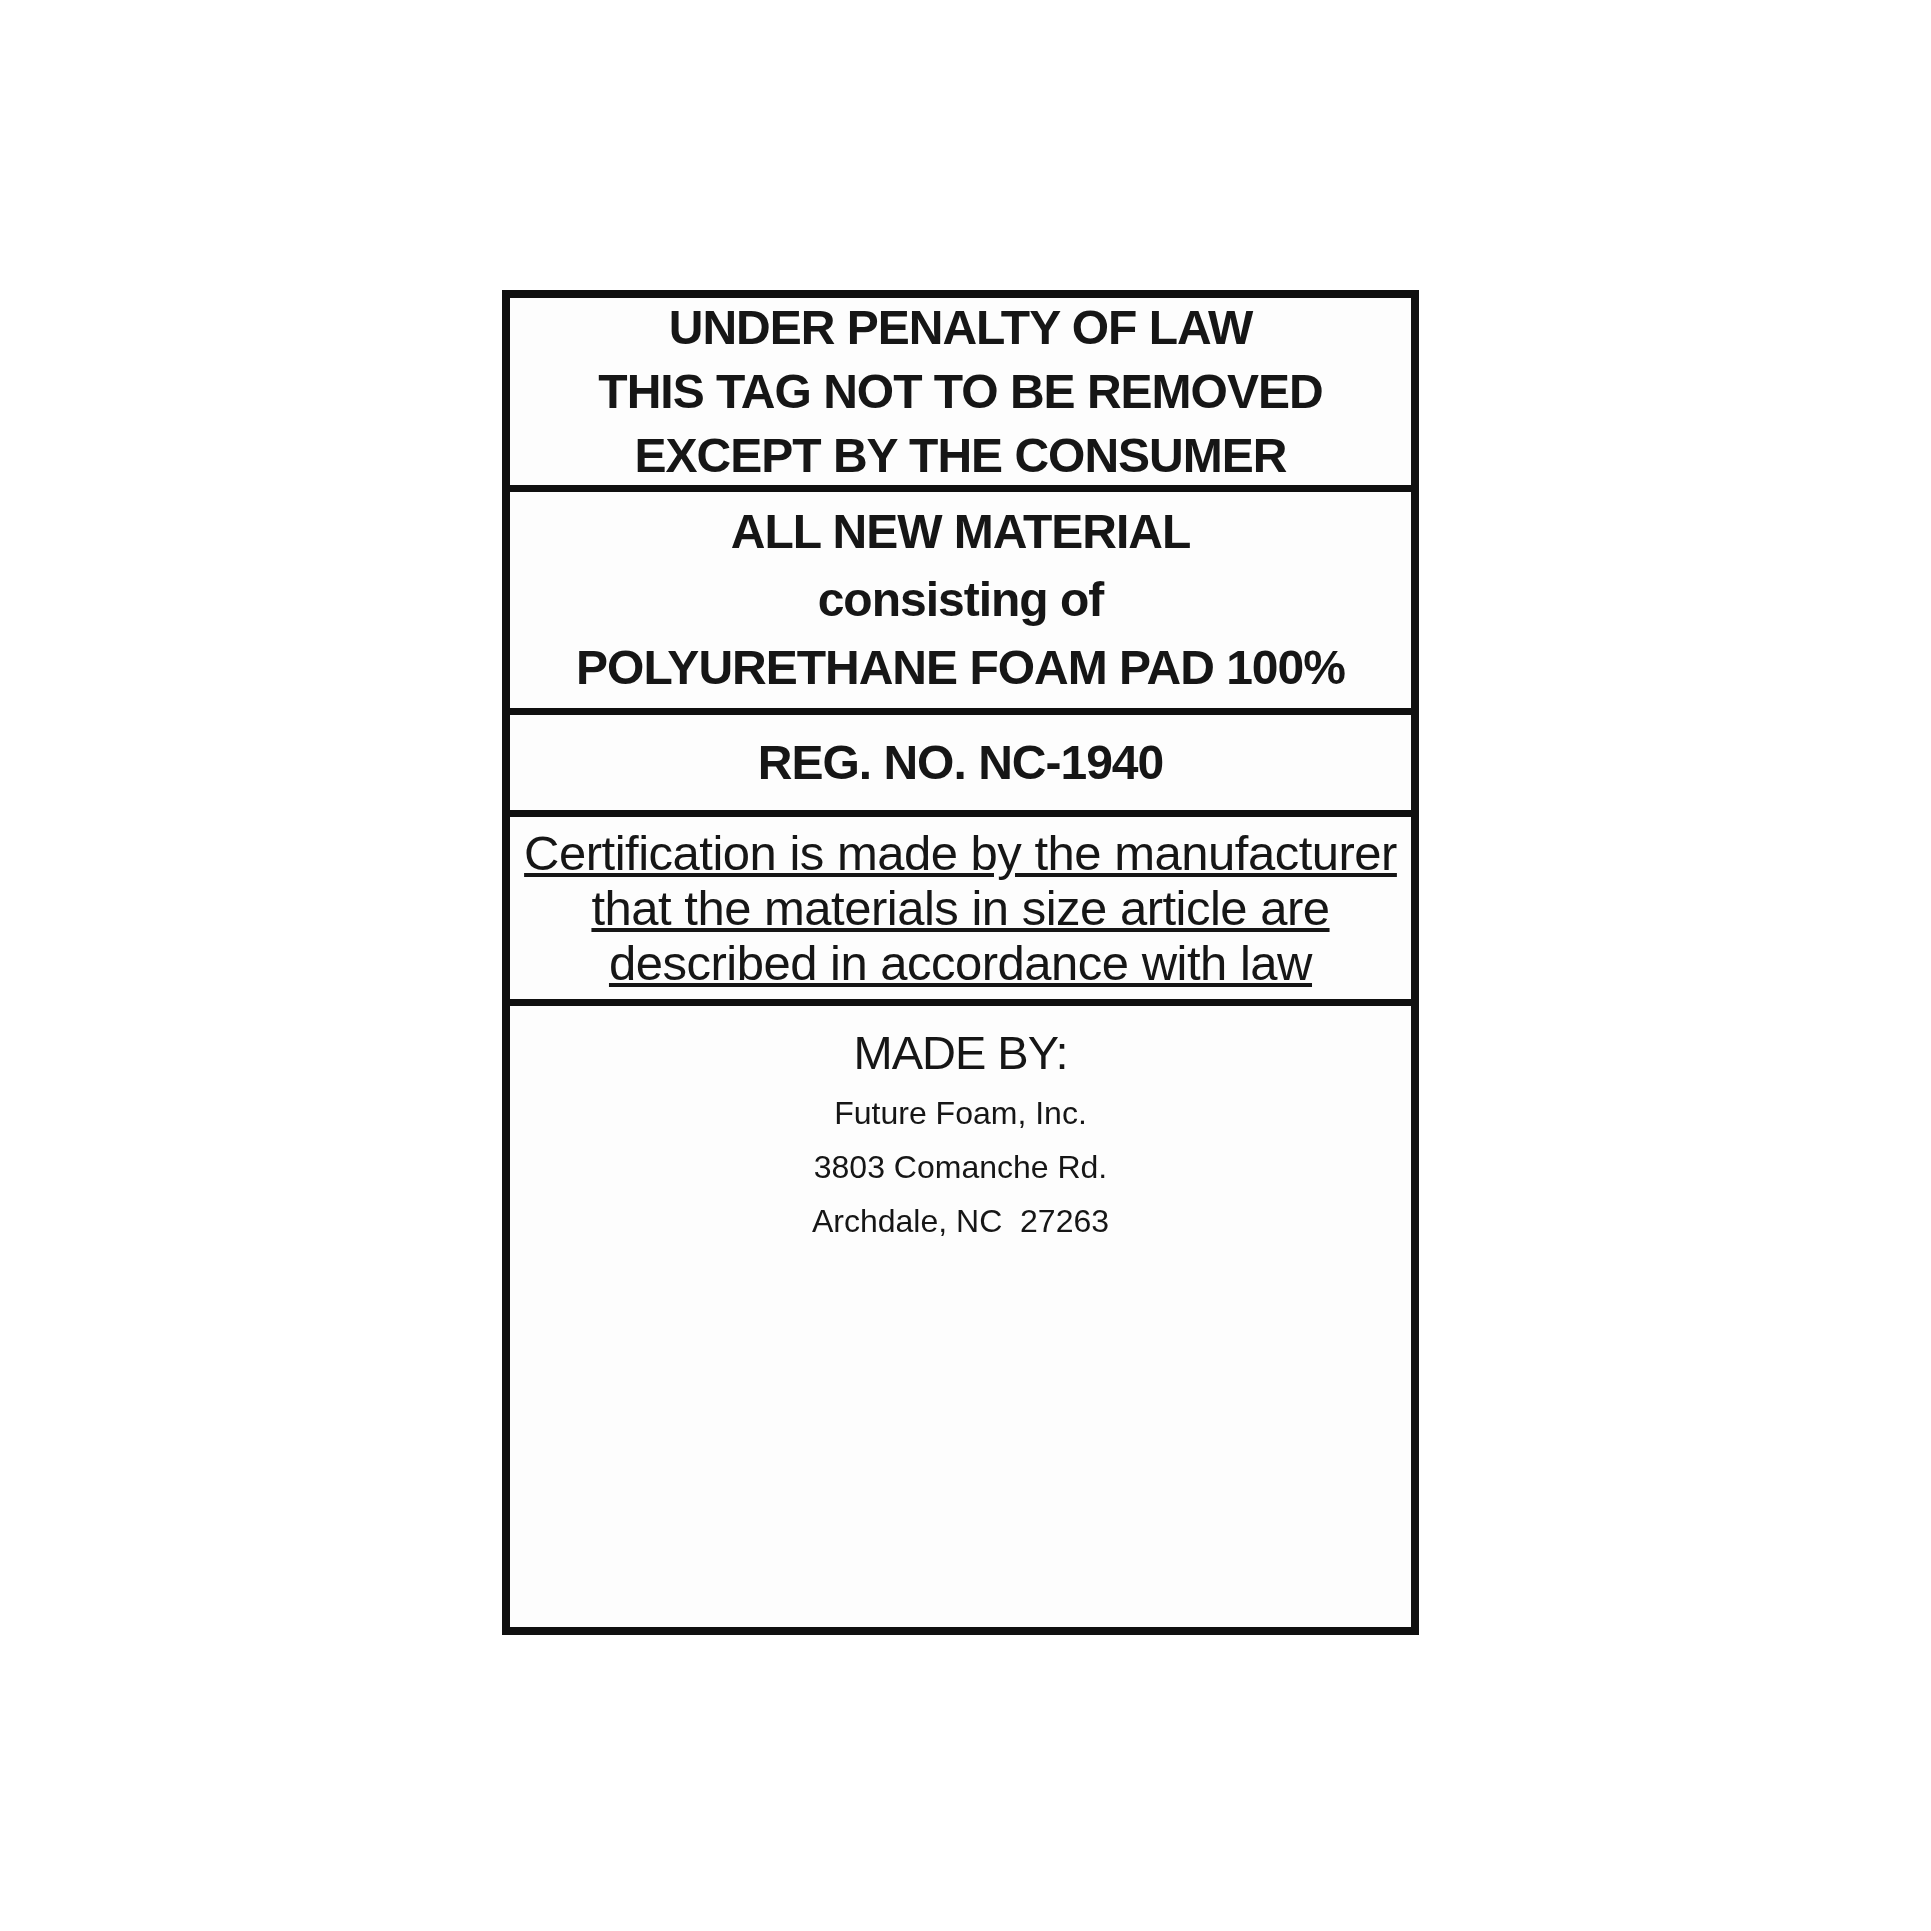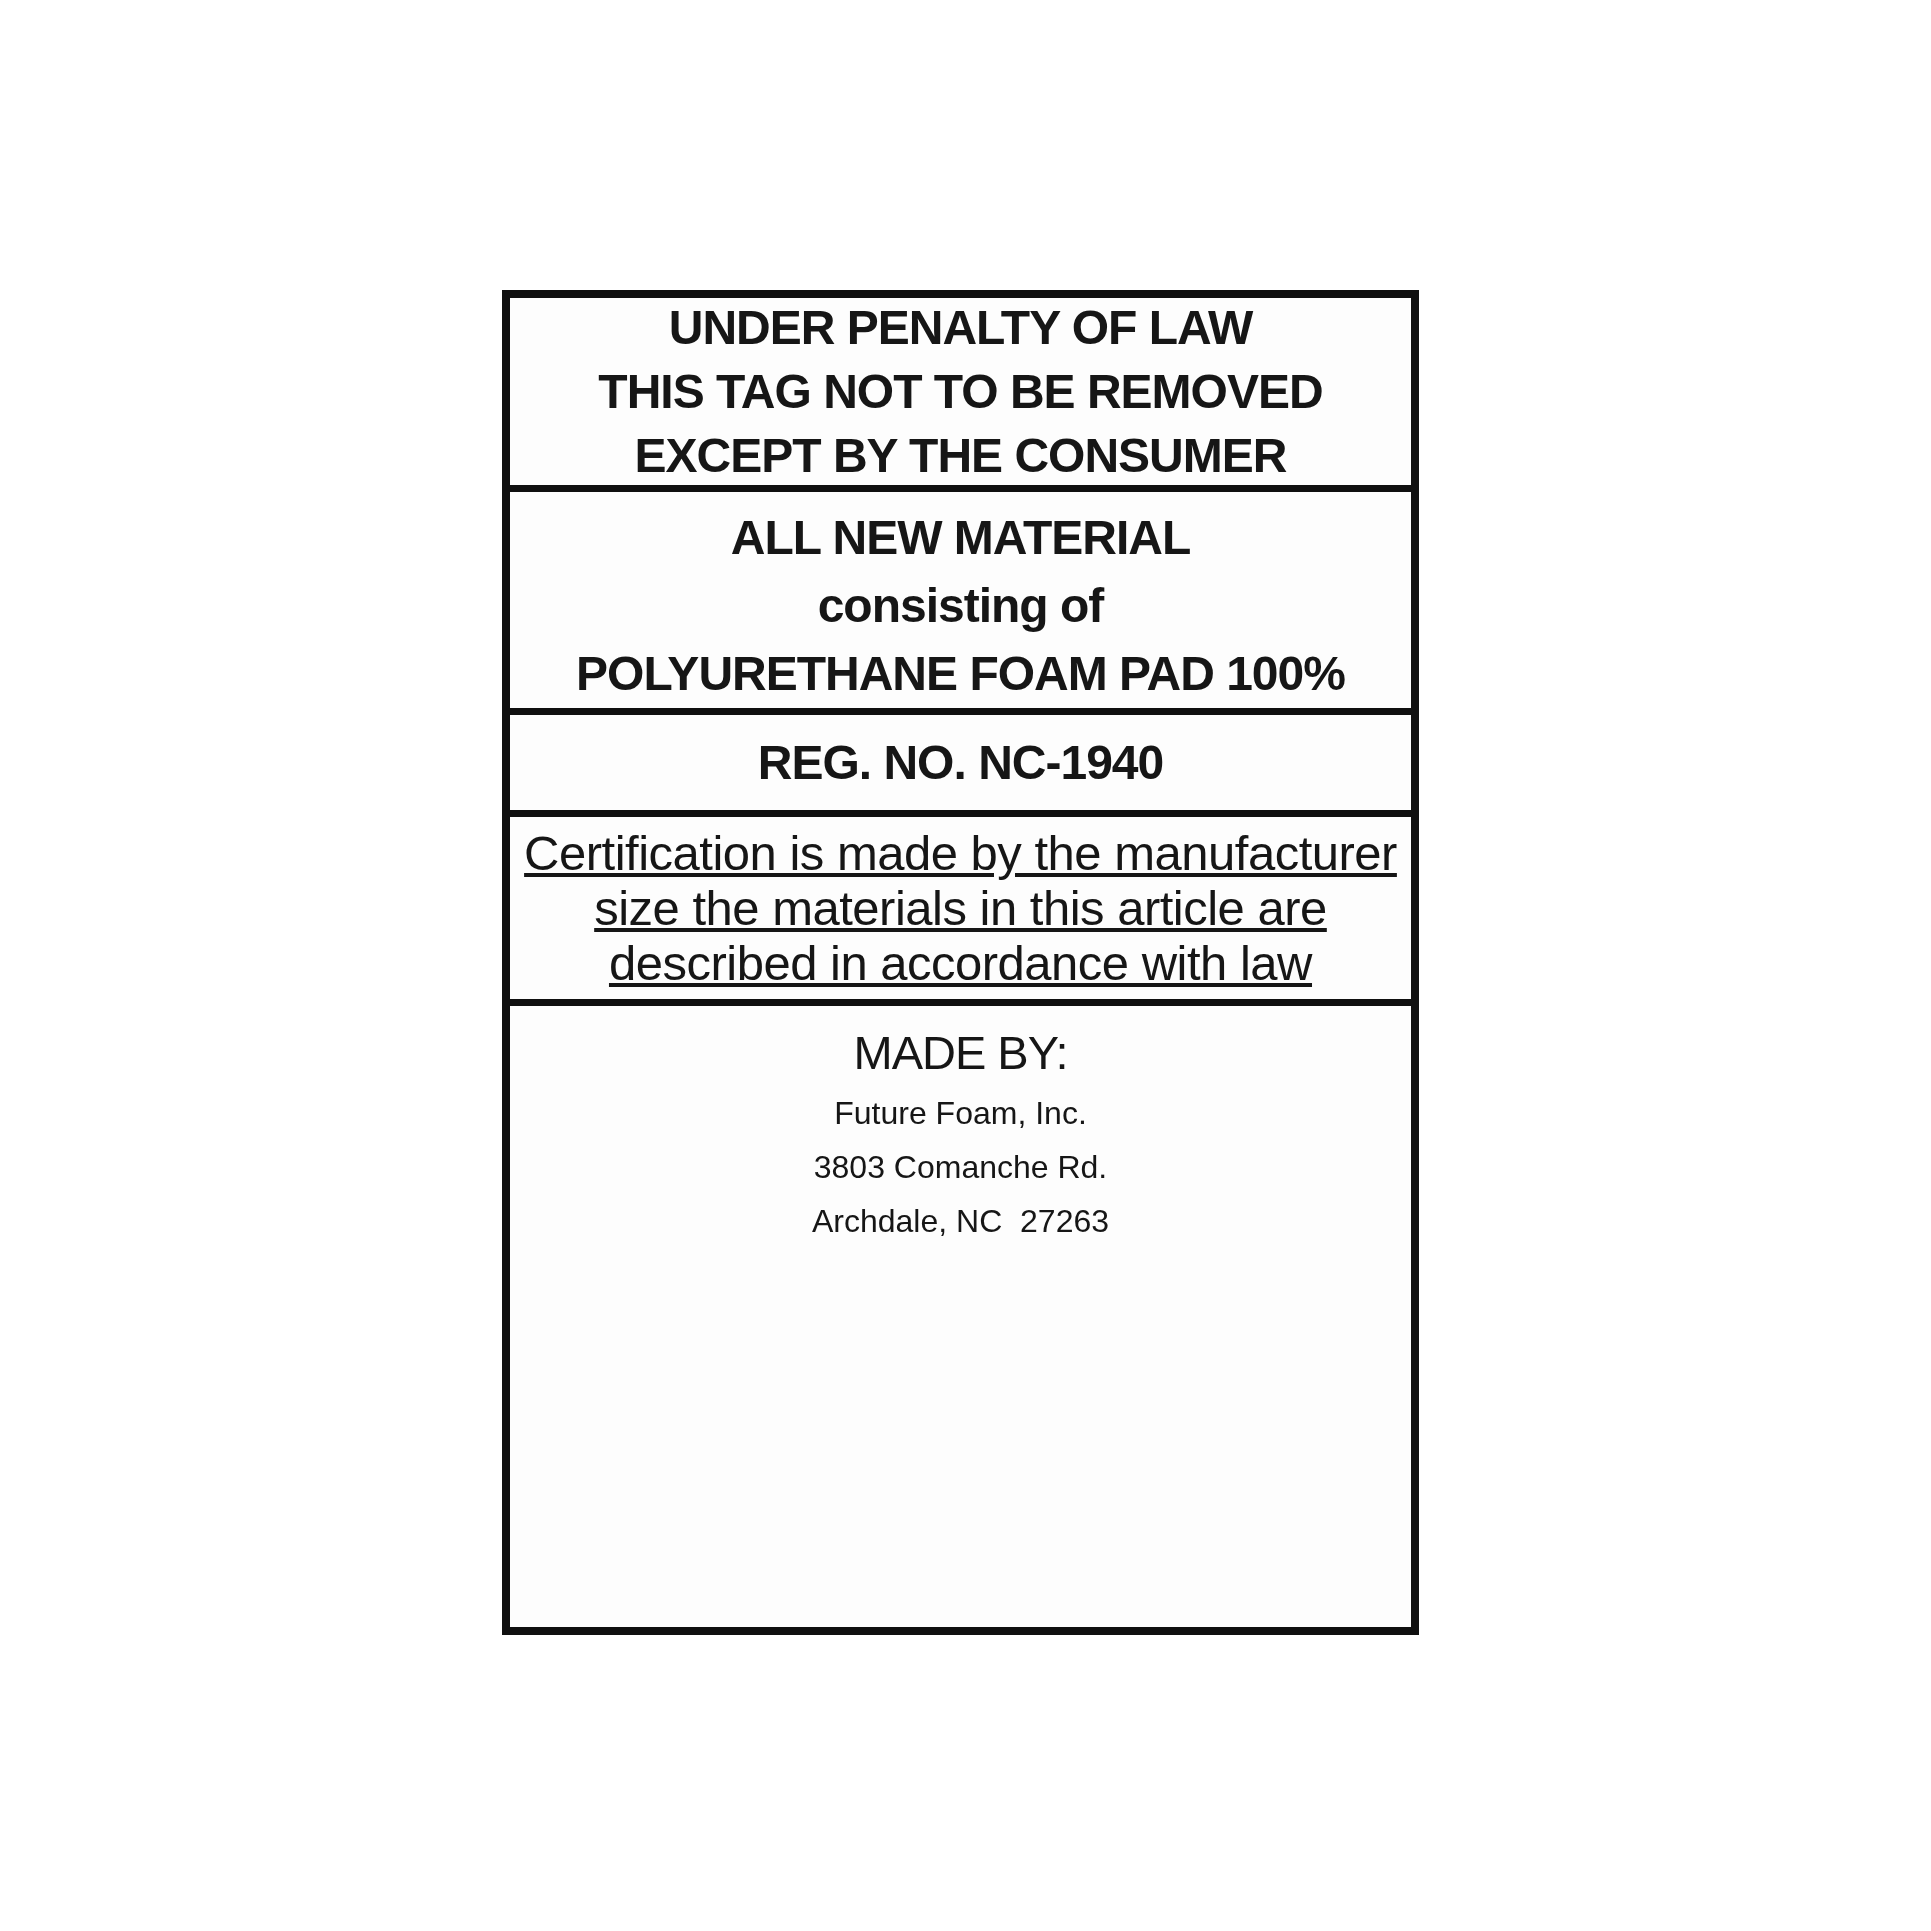--- a/index.html
+++ b/index.html
@@ -33,21 +33,21 @@
     display: flex;
     flex-direction: column;
     align-items: center;
     justify-content: center;
     text-align: center;
   }
   .sec + .sec {
     border-top: 7.7px solid #101010;
   }
   .sec-penalty   { height: 187px; }
-  .sec-material  { height: 223px; justify-content: flex-end; }
+  .sec-material  { height: 223px; }
   .sec-reg       { height: 102px; }
   .sec-cert      { height: 189px; }
   .sec-madeby    { height: 266px; }
   .sec-details   {
     height: 360px;
     align-items: stretch;
     justify-content: flex-start;
     text-align: left;
   }
   .big-line {
@@ -123,21 +123,21 @@
       <div class="big-line">consisting of</div>
       <div class="big-line">POLYURETHANE FOAM PAD 100%</div>
     </div>
 
     <div class="sec sec-reg">
       <div class="big-line">REG. NO. NC-1940</div>
     </div>
 
     <div class="sec sec-cert">
       <div class="cert-line">Certification is made by the manufacturer</div>
-      <div class="cert-line">size the materials in this article are</div>
+      <div class="cert-line">that the materials in size article are</div>
       <div class="cert-line">described in accordance with law</div>
     </div>
 
     <div class="sec sec-madeby">
       <div class="madeby-heading">MADE BY:</div>
       <div class="addr-line">Future Foam, Inc.</div>
       <div class="addr-line">3803 Comanche Rd.</div>
       <div class="addr-line">Archdale, NC  27263</div>
     </div>
 

